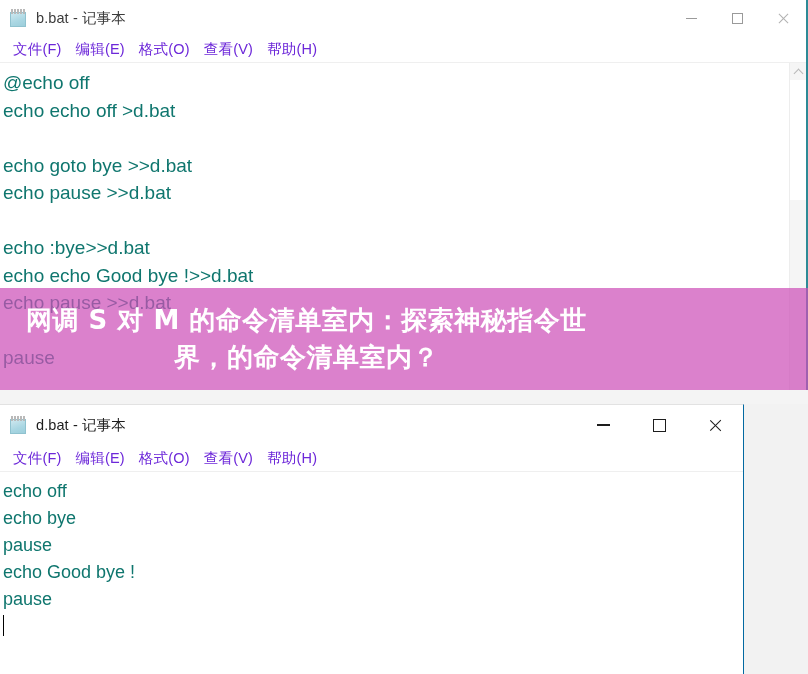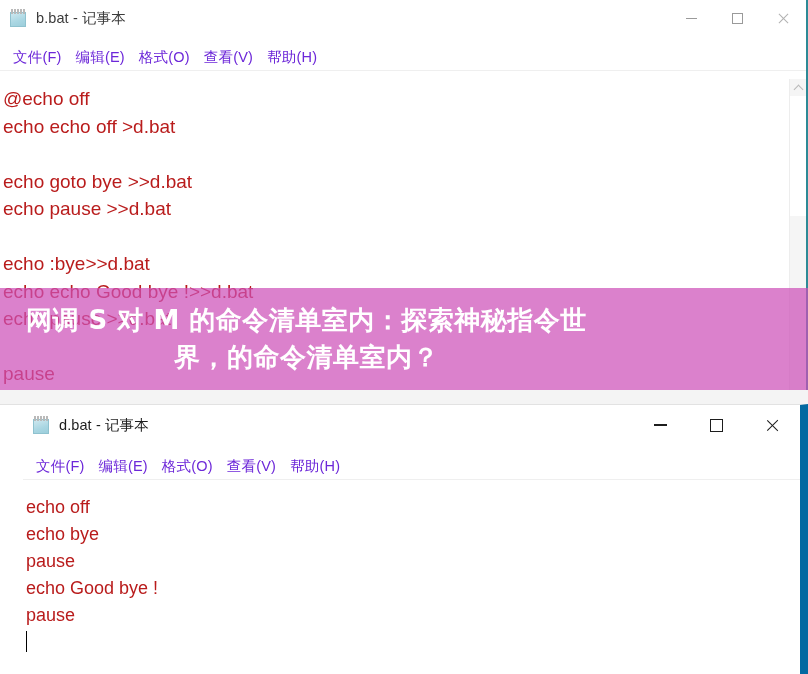--- a/index.html
+++ b/index.html
@@ -18,34 +18,32 @@
     background: #f2f2f2;
   }
 
   
   .window {
     position: absolute;
     background: #ffffff;
     display: flex;
     flex-direction: column;
     overflow: hidden;
-    gap: 8px;
   }
 
   #window-b {
     left: 0; top: 0;
     width: 808px; height: 390px;
     border-right: 2px solid #2d8a96;
   }
   #window-d {
     left: 0; top: 404px;
-    width: 808px; height: 270px;
+    width: 744px; height: 270px;
     border-top: 1px solid #e2e2e2;
-    border-right: 8px solid #0369a1;
-    padding-left: 23px;
+    border-right: 1px solid #0369a1;
   }
 
   .titlebar {
     height: 36px;
     flex: 0 0 36px;
     background: #ffffff;
     display: flex;
     align-items: center;
     position: relative;
   }
@@ -167,21 +165,21 @@
   }
   .editor {
     flex: 1 1 auto;
     padding: 6px 0 0 3px;
     overflow: hidden;
   }
   .code-line {
     font-family: "Liberation Sans", "DejaVu Sans", sans-serif;
     font-size: 19px;
     line-height: 27.5px;
-    color: #b91c1c;
+    color: #0f766e;
     white-space: pre;
     letter-spacing: 0px;
   }
   .code-line.blank { color: transparent; }
 
   #window-d .code-line { line-height: 27px; font-size: 18px; }
 
   
   .caret {
     display: inline-block;

